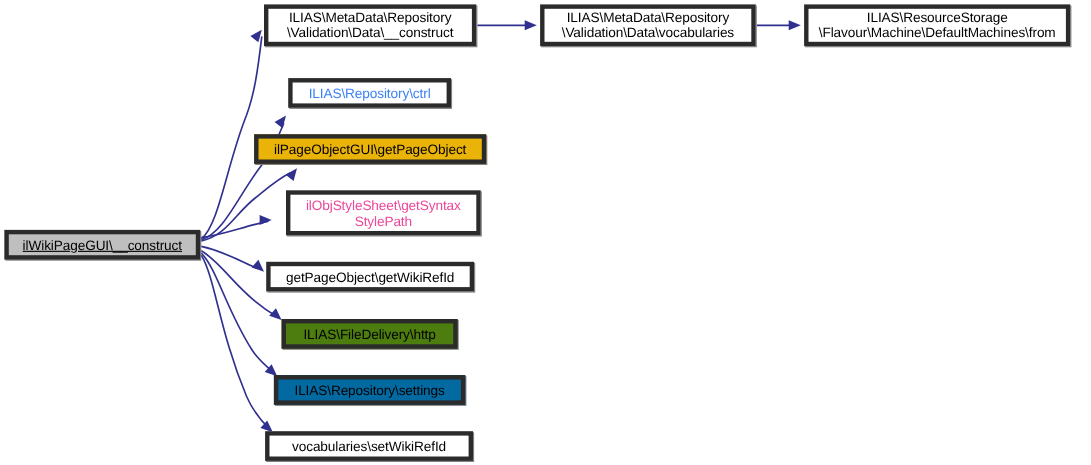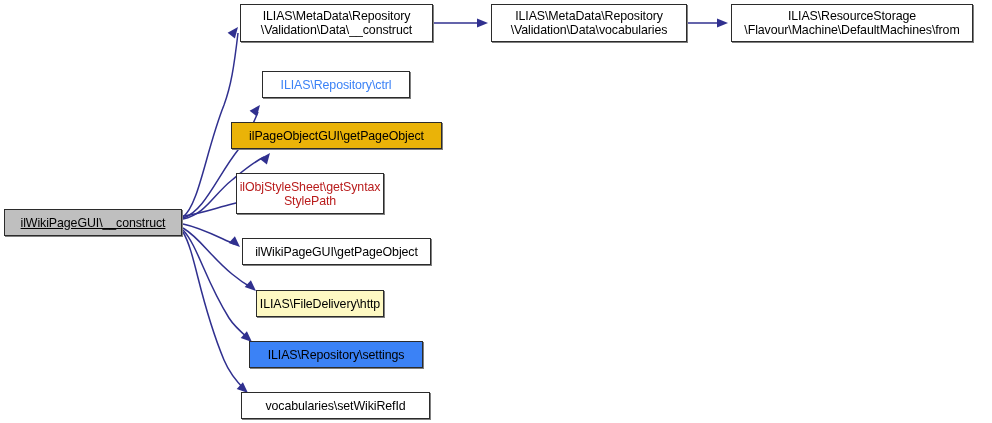--- a/index.html
+++ b/index.html
@@ -19,21 +19,21 @@
     position: absolute;
     left: 0;
     top: 0;
     width: 992px;
     height: 423px;
     pointer-events: none;
   }
   .node {
     position: absolute;
     box-sizing: border-box;
-    border: 1px solid #a16207;
+    border: 4px solid #a16207;
     background: #ffffff;
     color: #000000;
     font-size: 12.4px;
     line-height: 14px;
     text-align: center;
     display: flex;
     align-items: center;
     justify-content: center;
     white-space: pre-line;
     letter-spacing: -0.1px;
@@ -78,21 +78,21 @@
   <div id="node-layer">
       <div class="node root" style="left: 4px; top: 209px; width: 178px; height: 27px; border-color: rgb(43, 43, 43); background: rgb(191, 191, 191); color: rgb(0, 0, 0); text-decoration: underline;"><span class="node-label">ilWikiPageGUI\__construct</span></div>
       <div class="node" style="left: 240px; top: 4px; width: 193px; height: 38px; border-color: rgb(43, 43, 43); background: rgb(255, 255, 255); color: rgb(0, 0, 0);"><span class="node-label">ILIAS\MetaData\Repository
 \Validation\Data\__construct</span></div>
       <div class="node" style="left: 491px; top: 4px; width: 196px; height: 38px; border-color: rgb(43, 43, 43); background: rgb(255, 255, 255); color: rgb(0, 0, 0);"><span class="node-label">ILIAS\MetaData\Repository
 \Validation\Data\vocabularies</span></div>
       <div class="node" style="left: 731px; top: 4px; width: 242px; height: 38px; border-color: rgb(43, 43, 43); background: rgb(255, 255, 255); color: rgb(0, 0, 0);"><span class="node-label">ILIAS\ResourceStorage
 \Flavour\Machine\DefaultMachines\from</span></div>
       <div class="node" style="left: 262px; top: 71px; width: 148px; height: 27px; border-color: rgb(43, 43, 43); background: rgb(255, 255, 255); color: #3b82f6;"><span class="node-label">ILIAS\Repository\ctrl</span></div>
       <div class="node" style="left: 231px; top: 122px; width: 211px; height: 27px; border-color: rgb(43, 43, 43); background: #eab308; color: rgb(0, 0, 0);"><span class="node-label">ilPageObjectGUI\getPageObject</span></div>
-      <div class="node" style="left: 236px; top: 173px; width: 148px; height: 41px; border-color: rgb(43, 43, 43); background: rgb(255, 255, 255); color: #b91c1c;"><span class="node-label">ilObjStyleSheet\getSyntax
+      <div class="node" style="left: 260px; top: 173px; width: 177px; height: 41px; border-color: rgb(43, 43, 43); background: rgb(255, 255, 255); color: #ec4899;"><span class="node-label">ilObjStyleSheet\getSyntax
 StylePath</span></div>
-      <div class="node" style="left: 242px; top: 238px; width: 189px; height: 27px; border-color: rgb(43, 43, 43); background: rgb(255, 255, 255); color: rgb(0, 0, 0);"><span class="node-label">ilWikiPageGUI\getPageObject</span></div>
-      <div class="node" style="left: 256px; top: 290px; width: 128px; height: 27px; border-color: rgb(43, 43, 43); background: #fef9c3; color: rgb(0, 0, 0);"><span class="node-label">ILIAS\FileDelivery\http</span></div>
-      <div class="node" style="left: 249px; top: 341px; width: 174px; height: 27px; border-color: rgb(43, 43, 43); background: #3b82f6; color: rgb(0, 0, 0);"><span class="node-label">ILIAS\Repository\settings</span></div>
+      <div class="node" style="left: 242px; top: 238px; width: 189px; height: 27px; border-color: rgb(43, 43, 43); background: rgb(255, 255, 255); color: rgb(0, 0, 0);"><span class="node-label">getPageObject\getWikiRefId</span></div>
+      <div class="node" style="left: 256px; top: 290px; width: 160px; height: 27px; border-color: rgb(43, 43, 43); background: #4d7c0f; color: rgb(0, 0, 0);"><span class="node-label">ILIAS\FileDelivery\http</span></div>
+      <div class="node" style="left: 249px; top: 341px; width: 174px; height: 27px; border-color: rgb(43, 43, 43); background: #0369a1; color: rgb(0, 0, 0);"><span class="node-label">ILIAS\Repository\settings</span></div>
       <div class="node" style="left: 241px; top: 392px; width: 189px; height: 27px; border-color: rgb(43, 43, 43); background: rgb(255, 255, 255); color: rgb(0, 0, 0);"><span class="node-label">vocabularies\setWikiRefId</span></div>
     </div>
 
 </div>
 
 </body></html>

